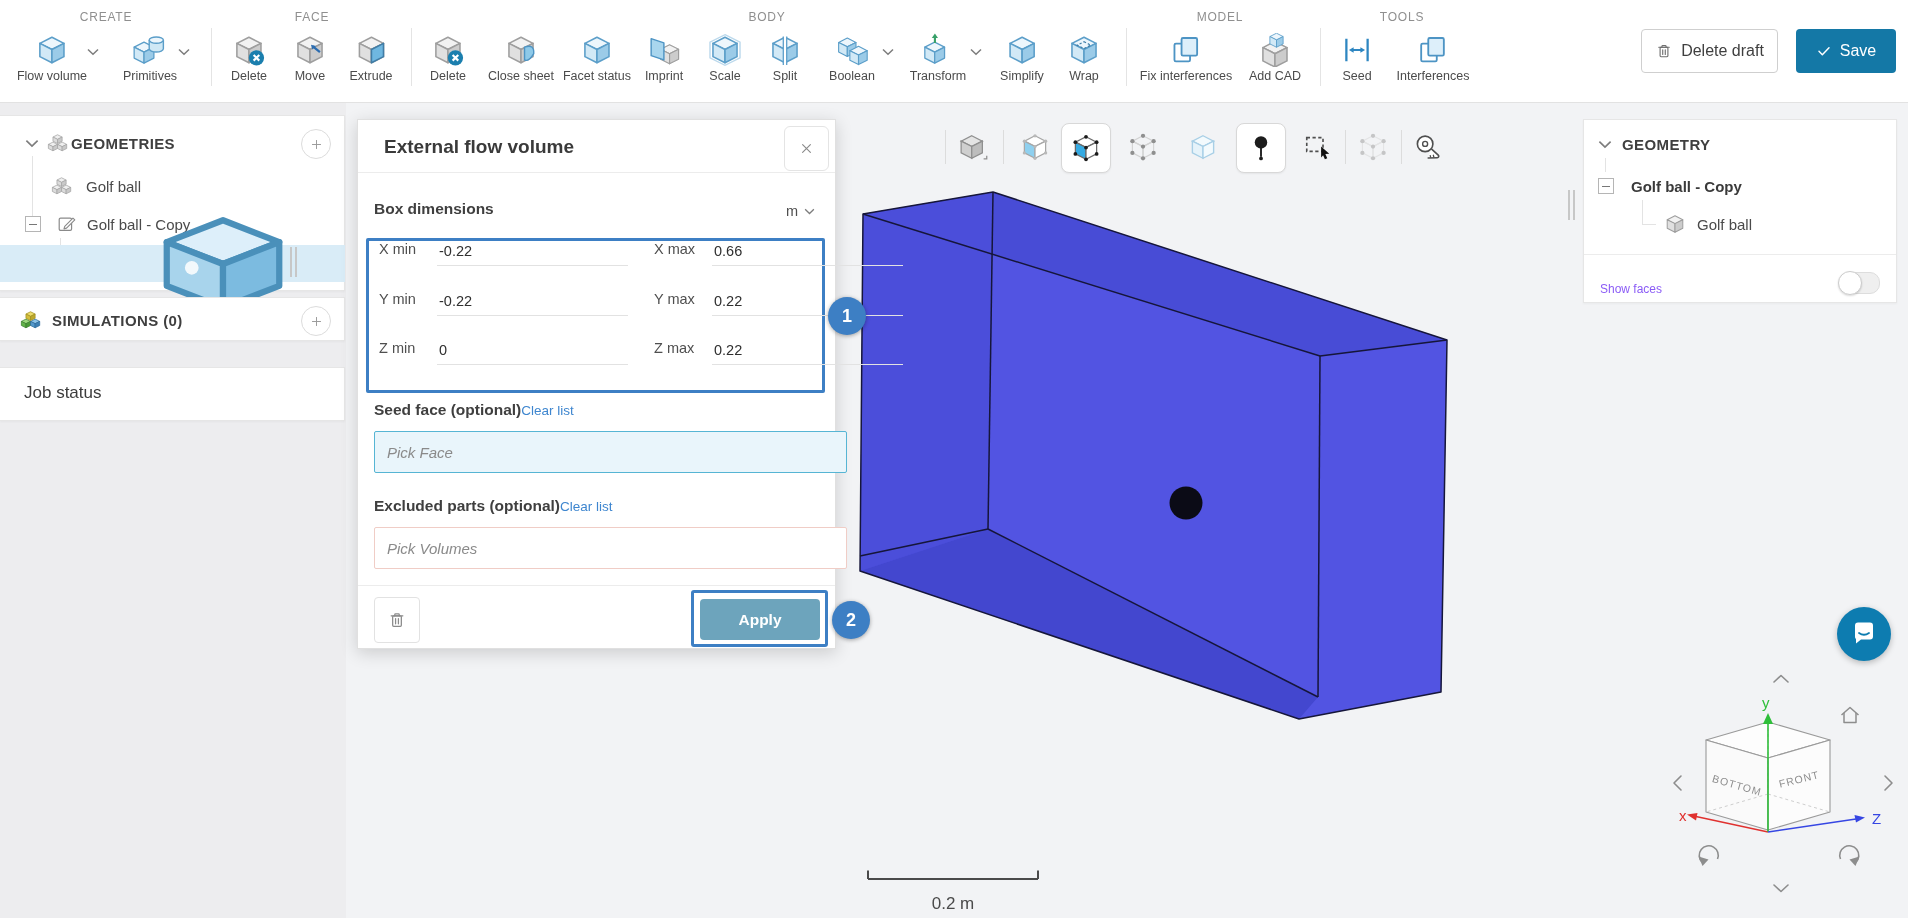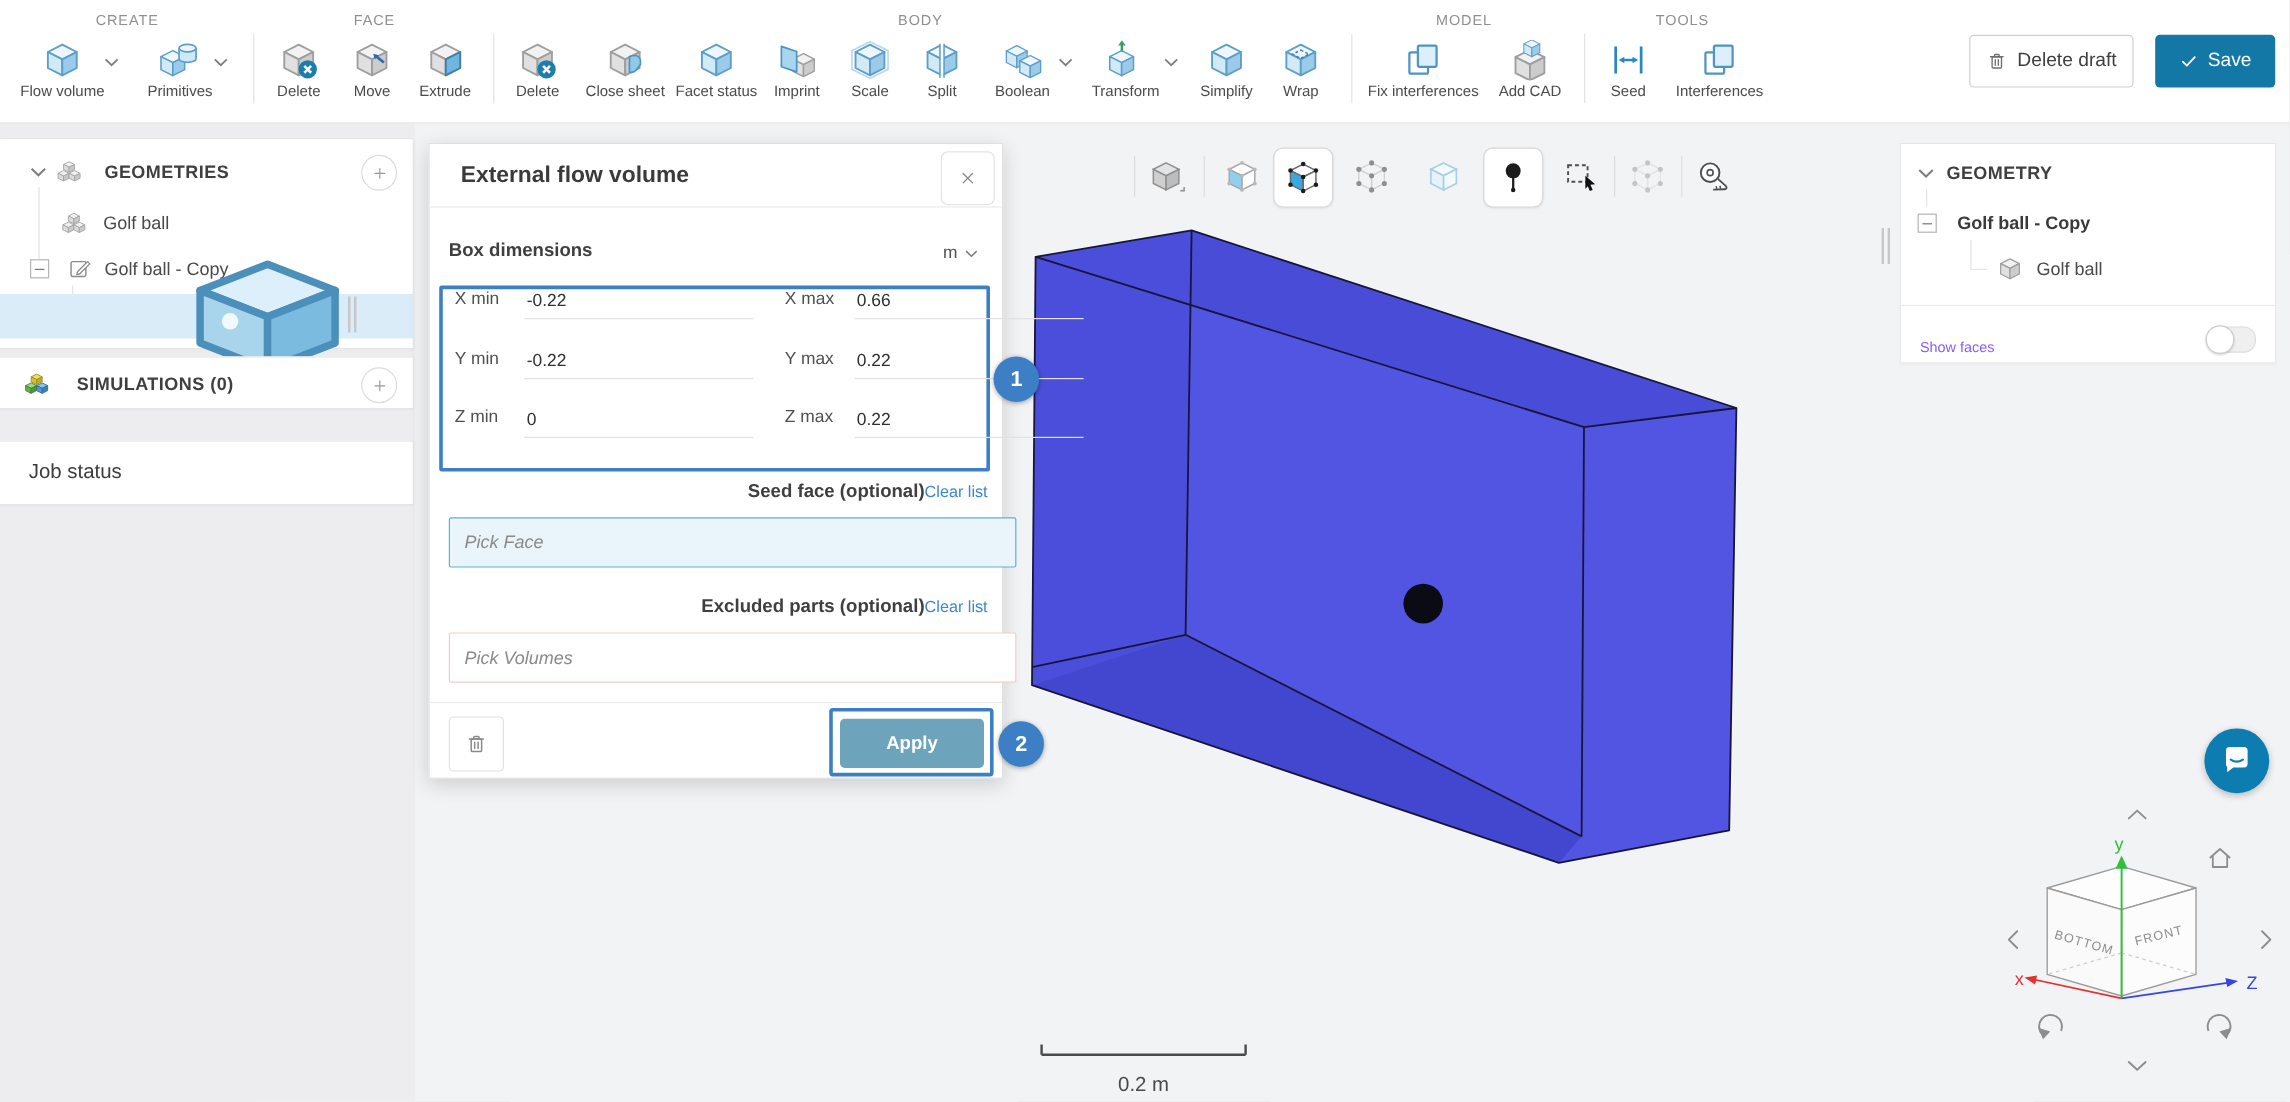--- a/index.html
+++ b/index.html
@@ -44,21 +44,21 @@
   .dlg{position:absolute;left:357px;top:119px;width:479px;height:530px;background:#fff;border:1px solid #e0e0e0;box-shadow:0 4px 16px rgba(0,0,0,.16);z-index:20;box-sizing:border-box;}
   .dlg-title{position:absolute;left:26px;top:16px;font-size:19px;font-weight:bold;color:#3a3a3a;}
   .dlg-close{position:absolute;left:426px;top:6px;width:43px;height:43px;border:1px solid #e4e4e4;border-radius:6px;background:#fff;display:flex;align-items:center;justify-content:center;cursor:pointer;}
   .dlg-hr{position:absolute;left:0;width:100%;height:1px;background:#ececec;}
   .seclab{position:absolute;font-size:15.5px;font-weight:bold;color:#3f3f3f;}
   .unit{position:absolute;right:20px;top:83px;display:flex;align-items:center;gap:6px;font-size:14.5px;color:#4f4f4f;cursor:pointer;}
   .dimwrap{position:absolute;left:8px;top:118px;width:459px;height:155px;border:3px solid #3d7fc4;border-radius:2px;box-sizing:border-box;display:grid;grid-template-columns:1fr 1fr;grid-auto-rows:1fr;}
   .dcell{display:flex;align-items:flex-start;gap:10px;padding:0 16px 0 10px;}
   .flab{flex:none;width:48px;font-size:14.5px;color:#4f4f4f;}
   .fval{flex:1;min-width:0;border:none;border-bottom:1px solid #e2e2e2;background:transparent;font-size:14.5px;color:#2f2f2f;padding:2px 2px 6px 2px;font-family:inherit;outline:none;}
-  .optrow{position:absolute;left:16px;width:449px;display:flex;justify-content:flex-end;align-items:baseline;}
+  .optrow{position:absolute;left:16px;width:449px;display:flex;justify-content:flex-start;align-items:baseline;}
   .clearlink{font-size:13.5px;color:#3e86cf;cursor:pointer;}
   .pick{position:absolute;left:16px;width:447px;height:40px;border-radius:2px;font-size:15px;font-family:inherit;padding:0 12px;box-sizing:content-box;outline:none;}
   .pick::placeholder{font-style:italic;color:#8a8a8a;}
   .pick-face{background:#e9f5fb;border:1px solid #56b5d4;}
   .pick-vol{background:#fff;border:1px solid #f0cdc6;}
   .trashbtn{position:absolute;left:16px;top:477px;width:44px;height:44px;border:1px solid #e2e2e2;border-radius:4px;background:#fff;display:flex;align-items:center;justify-content:center;cursor:pointer;color:#8a8a8a;}
   .applywrap{position:absolute;left:333px;top:470px;width:137px;height:57px;border:3px solid #3d7fc4;border-radius:3px;box-sizing:border-box;}
   .applybtn{position:absolute;left:342px;top:479px;width:120px;height:41px;border:none;border-radius:4px;background:#6da4bc;color:#fff;font-size:15.5px;font-weight:bold;cursor:pointer;font-family:inherit;}
   .stepbadge{position:absolute;width:38px;height:38px;border-radius:50%;background:#3d7fc4;color:#fff;font-size:18px;font-weight:bold;display:flex;align-items:center;justify-content:center;box-shadow:0 1px 4px rgba(0,0,0,.35);z-index:25;}
   
@@ -587,21 +587,21 @@
     <div class="vline" style="left:32px;top:40px;height:70px"></div>
     <div class="trow" style="top:13px">
       <svg style="width:14px;height:9px;margin-left:25px" viewBox="0 0 12 8">
           <use href="#sy-chev"></use>
         </svg>
       <span class="tico" style="margin-left:8px">
           <svg>
             <use href="#sy-stack"></use>
           </svg>
         </span>
-      <span class="thead" style="margin-left:18px">GEOMETRIES</span>
+      <span class="thead" style="margin-left:2px">GEOMETRIES</span>
     </div>
     <div class="plusbtn" style="top:13px">
         <svg>
           <use href="#sy-plus"></use>
         </svg>
       </div>
     <div class="trow" style="top:56px">
       <span class="tico" style="margin-left:51px">
           <svg>
             <use href="#sy-stack"></use>
@@ -636,21 +636,21 @@
       </div>
   </div>
 
   <div class="card" style="left:0;top:297px;width:345px;height:44px;border-left:none">
     <div class="trow" style="top:8px">
       <span class="tico" style="margin-left:20px">
           <svg>
             <use href="#sy-stackcol"></use>
           </svg>
         </span>
-      <span class="thead" style="margin-left:22px">SIMULATIONS (0)</span>
+      <span class="thead" style="margin-left:10px">SIMULATIONS (0)</span>
     </div>
     <div class="plusbtn" style="top:8px">
         <svg>
           <use href="#sy-plus"></use>
         </svg>
       </div>
   </div>
 
   <div class="card" style="left:0;top:367px;width:345px;height:54px;border-left:none">
     <span style="position:absolute;left:24px;top:15px;font-size:17px;color:#3c3c3c">Job status</span>

